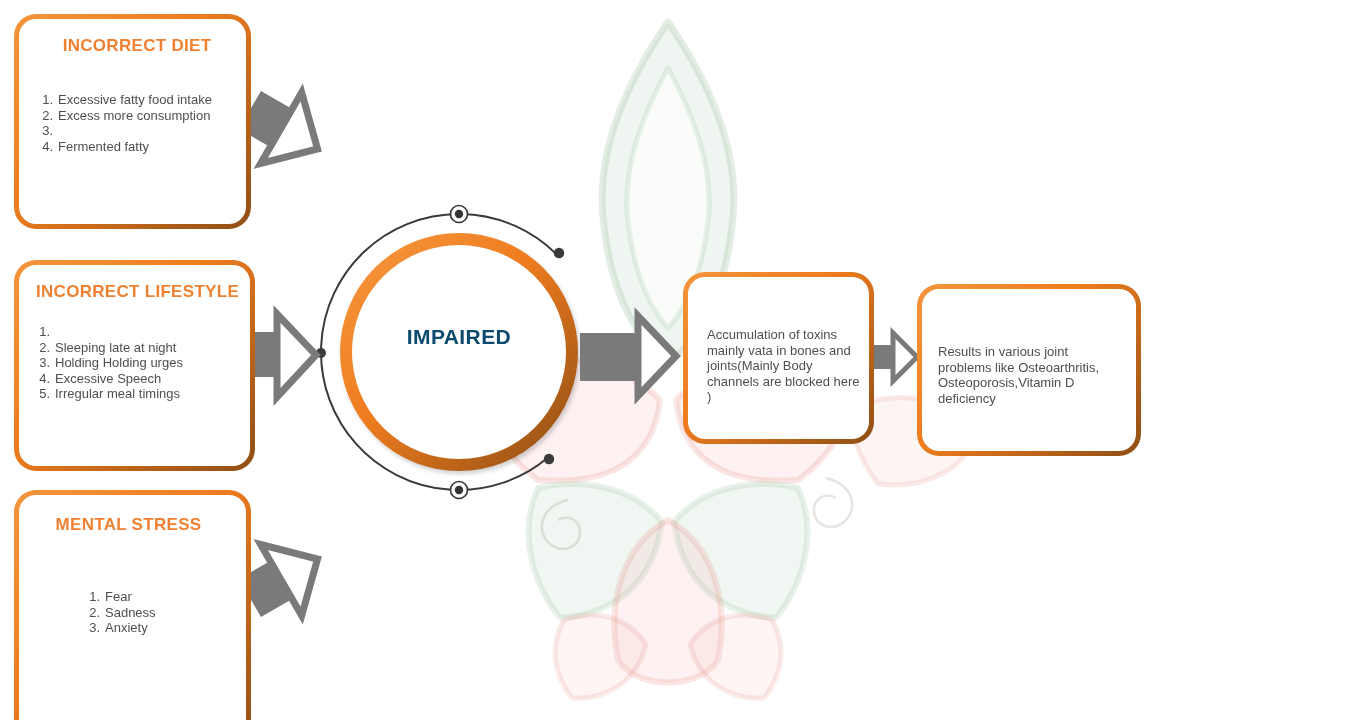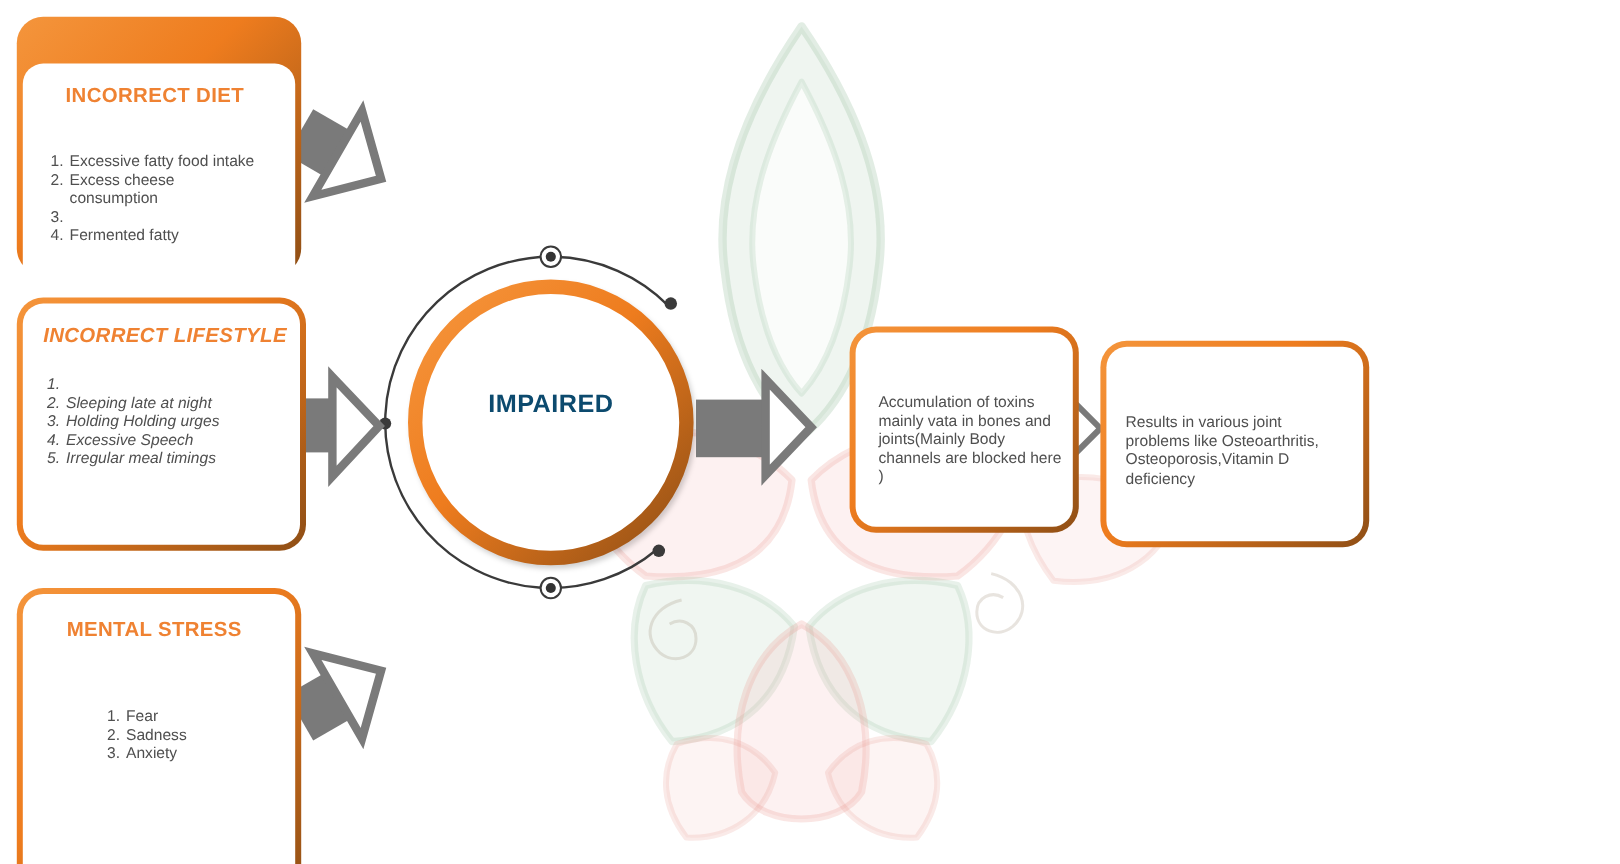--- a/index.html
+++ b/index.html
@@ -20,32 +20,32 @@
   }
   .obox-title {
     display:block; text-align:center; color:#ef8232; font-weight:bold;
     font-size:17px; line-height:20px; letter-spacing:0.3px;
   }
   .cause-list { color:#4f4f4f; font-size:13px; line-height:15.5px; }
   .cause-item { display:flex; }
   .cause-item .num { flex:none; width:17px; text-align:right; margin-right:5px; }
 
   #box-diet      { left:14px;  top:14px;  width:237px; height:215px; }
-  #box-diet .obox-inner      { padding:17px 24px 0 17px;margin-top:34px; }
+  #box-diet .obox-inner      { padding:17px 8px 0 17px; }
   #box-diet .cause-list      { margin-top:36px; }
 
-  #box-lifestyle { left:14px;  top:248px; width:241px; height:211px;font-style:italic; }
+  #box-lifestyle { left:14px;  top:260px; width:241px; height:211px; }
   #box-lifestyle .obox-inner { padding:17px 8px 0 14px; }
   #box-lifestyle .cause-list { margin-top:22px; }
 
   #box-stress    { left:14px;  top:490px; width:237px; height:266px; }
   #box-stress .obox-inner    { padding:20px 8px 0 0; }
   #box-stress .cause-list    { margin-top:54px; padding-left:64px; }
 
-  #box-toxins    { left:708px; top:272px; width:191px; height:172px; }
+  #box-toxins    { left:683px; top:272px; width:191px; height:172px; }
   #box-toxins  .result-text  { margin:50px 0 0 19px; width:153px; }
   #box-results   { left:917px; top:284px; width:224px; height:172px; }
   #box-results .result-text  { margin:55px 0 0 16px; width:163px; }
   .result-text { color:#4f4f4f; font-size:13px; line-height:15.5px; }
 
   .center-label {
     position:absolute; left:349px; top:324px; width:220px; text-align:center;
     color:#0c4a6e; font-weight:bold; font-size:21px; line-height:26px;
     letter-spacing:0.4px;
   }
@@ -134,21 +134,21 @@
       <span class="obox-title">INCORRECT DIET</span>
       <div class="cause-list">
 
           <div class="cause-item">
             <span class="num">1.</span>
             <span class="txt">Excessive fatty food intake</span>
           </div>
 
           <div class="cause-item">
             <span class="num">2.</span>
-            <span class="txt">Excess cheese consumption</span>
+            <span class="txt">Excess more consumption</span>
           </div>
 
           <div class="cause-item">
             <span class="num">3.</span>
           </div>
 
           <div class="cause-item">
             <span class="num">4.</span>
             <span class="txt">Fermented fatty</span>
           </div>

